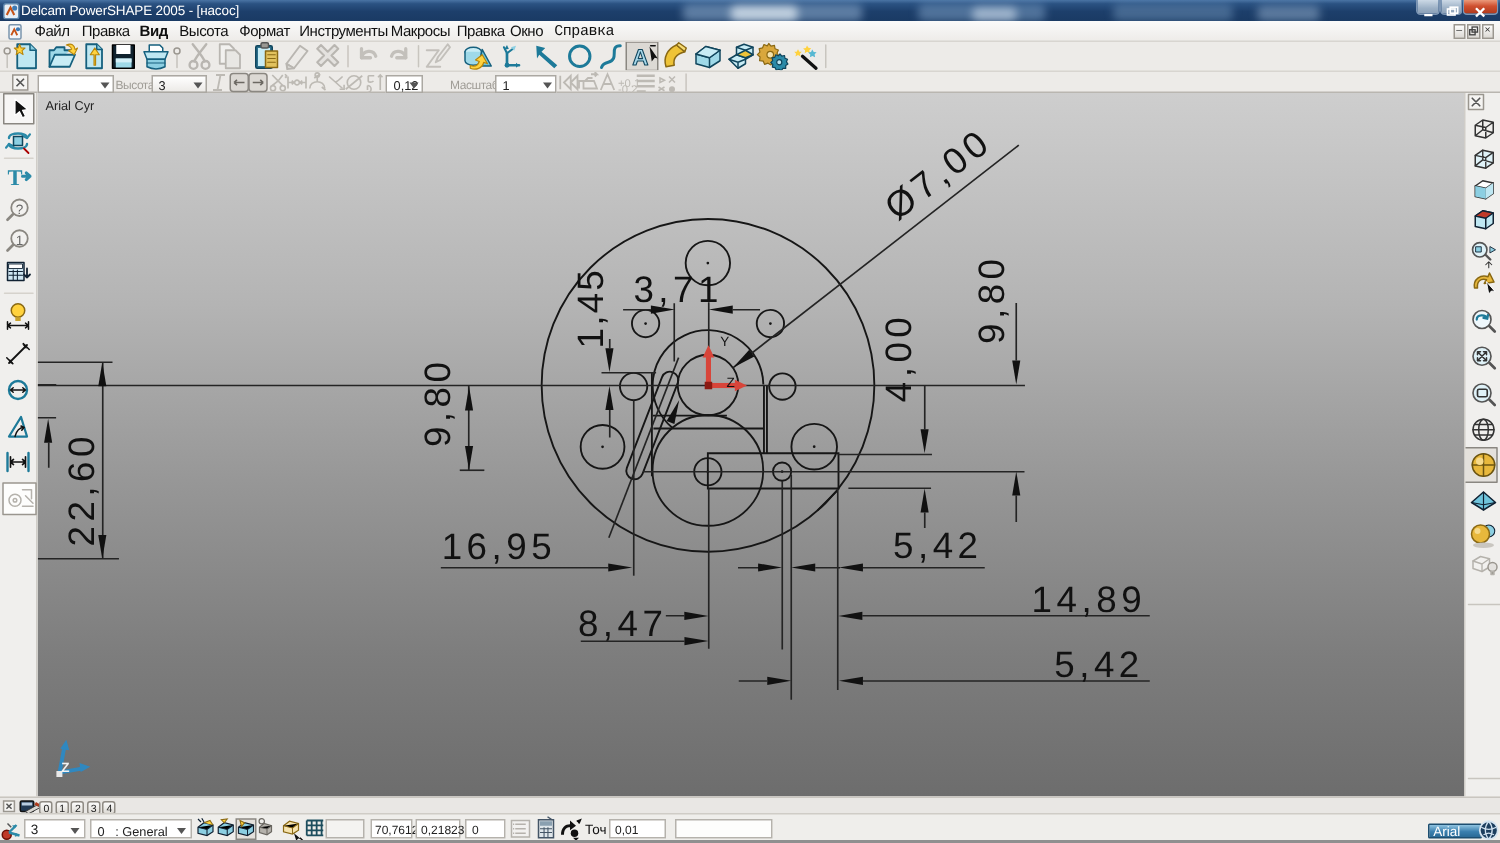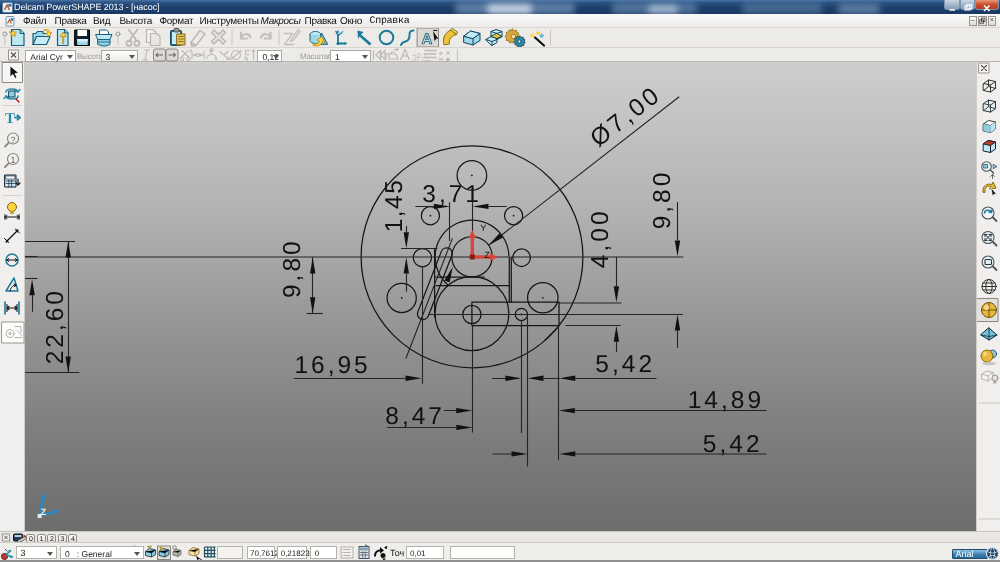--- a/index.html
+++ b/index.html
@@ -180,35 +180,35 @@
   <div class="wbtn" style="left:975px;width:24px;background:linear-gradient(180deg,#eb9a7b,#cf5030 45%,#b03a1c);">
     <svg width="22" height="9">
         <path d="M8 1.5 L13.5 7 M13.5 1.5 L8 7" stroke="#fff" stroke-width="1.6"></path>
       </svg></div>
 </div>
 <svg class="abs" style="left:2px;top:1px;" width="12" height="12">
   <rect x="0.5" y="1.5" width="10" height="10" rx="1.5" fill="#e8eef5" stroke="#5d86ad"></rect>
   <path d="M2.5 9 L5 4 L7.5 9" stroke="#c75317" stroke-width="1.4" fill="none"></path>
     <circle cx="7.8" cy="4.3" r="1.7" fill="#3d7ab5"></circle>
 </svg>
-<div class="abs" id="ttext">Delcam PowerSHAPE 2013 - [насос]</div>
+<div class="abs" id="ttext">Delcam PowerSHAPE 2005 - [насос]</div>
 
 <div class="abs" id="menu">
   <svg class="abs" style="left:5px;top:1px;" width="11" height="12">
     <rect x="1" y="1.5" width="8" height="9.5" rx="1" fill="#f3f6fa" stroke="#7a94ad"></rect>
     <path d="M2.5 8.5 L4.5 4.5 L6.5 8.5" stroke="#c75317" stroke-width="1.2" fill="none"></path>
       <circle cx="7" cy="4.5" r="1.4" fill="#3d7ab5"></circle>
   </svg>
   <div class="mi" style="left:23px;">Файл</div>
   <div class="mi" style="left:54.5px;">Правка</div>
-  <div class="mi" style="left:93px;">Вид</div>
+  <div class="mi" style="left:93px;font-weight:bold;">Вид</div>
   <div class="mi" style="left:119.5px;">Высота</div>
   <div class="mi" style="left:159.5px;">Формат</div>
   <div class="mi" style="left:199.5px;">Инструменты</div>
-  <div class="mi" style="left:260.5px;font-style:italic;">Макросы</div>
+  <div class="mi" style="left:260.5px;">Макросы</div>
   <div class="mi" style="left:304.5px;">Правка</div>
   <div class="mi" style="left:340px;">Окно</div>
   <div class="mi" style="left:369.5px;font-family:Liberation Mono, monospace;">Справка</div>
   <div class="mdibtn" style="left:968.5px;">‒</div>
   <div class="mdibtn" style="left:978px;"><svg width="7" height="8">
         <rect x="0.8" y="2.8" width="3.6" height="3.4" fill="none" stroke="#444" stroke-width="0.9"></rect>
         <rect x="2.4" y="1" width="3.6" height="3.4" fill="none" stroke="#444" stroke-width="0.9"></rect>
       </svg></div>
   <div class="mdibtn" style="left:987.5px;">×</div>
 </div>
@@ -432,21 +432,21 @@
             <path d="M-4 -3 l3 1.5 l-3 1.5 Z M2 -4 l4 4 M6 -4 l-4 4 M-5 3 l4 2.5 M-1 3 l-4 2.5"></path>
             <circle cx="4" cy="4.5" r="1.5" fill="#bdbab4"></circle>
           </g>
   </g>
   <text x="412" y="10" font-size="7.5" fill="#bdbab4" font-family="Liberation Sans,sans-serif">+0.1</text>
   <text x="412" y="14" font-size="7.5" fill="#bdbab4" font-family="Liberation Sans,sans-serif">-0.2</text>
   <path d="M457.4 1 V13" stroke="#c8c5bf"></path>
  </g>
 </svg>
 <div class="combo" style="left:25.3px;top:1.5px;width:50.7px;height:12px;">
-      <span style="position:absolute;left:4px;top:1px;">Arial Cyr</span>
+      <span style="position:absolute;left:4px;top:14px;">Arial Cyr</span>
       <span class="arr"></span>
     </div>
 <div class="glabel" style="left:77px;top:3.5px;letter-spacing:-0.3px;">Высота</div>
 <div class="combo" style="left:100.6px;top:1.5px;width:37.4px;height:12px;background:linear-gradient(180deg,#fff,#eceae7);">
       <span style="position:absolute;left:4px;top:1px;">3</span>
       <span class="arr"></span>
     </div>
 <div class="combo" style="left:257.4px;top:1.5px;width:25px;height:12px;">
       <span style="position:absolute;left:4px;top:1px;">0,12</span>
       <span class="arr"></span>
@@ -699,21 +699,21 @@
         <path d="M-6 4 C-6 -1 -3 -3 0 -3 L0 -5.5 L4 -2 L0 1 L0 -1 C-2 -1 -4 0 -4 4 Z" fill="#111"></path>
         <circle cx="3" cy="3" r="2.5" fill="#111"></circle>
         <path d="M4.5 -5 l2.5 -1 l-1 2.5" stroke="#111" stroke-width="1"></path>
         <path d="M2 6 l2 2 l2 -2" fill="#111"></path>
       </g>
   </svg>
   <div class="sbox" style="left:15.5px;width:41.5px;">
       <span style="position:absolute;left:4px;top:1px;">3</span>
       <span class="arr" style="position:absolute;right:3px;top:5px;width:0;height:0;border-left:3px solid transparent;border-right:3px solid transparent;border-top:4px solid #555;"></span>
     </div>
-  <div class="sbox" style="left:60px;width:84px;">
+  <div class="sbox" style="left:60px;width:68px;">
       <span style="position:absolute;left:4px;top:1.5px;font-size:8.5px;">0&nbsp;&nbsp;&nbsp;: General</span>
       <span style="position:absolute;right:3px;top:5px;width:0;height:0;border-left:3px solid transparent;border-right:3px solid transparent;border-top:4px solid #555;"></span>
     </div>
   <div class="sbox" style="left:216.8px;width:26.6px;background:#f4f3f1;"></div>
   <div class="sbox" style="left:247px;width:27.5px;">
       <span style="position:absolute;left:2px;top:1.5px;font-size:8px;">70,7612</span>
     </div>
   <div class="sbox" style="left:276.7px;width:30.8px;padding-left:16px;">
       <span style="position:absolute;left:3px;top:1.5px;font-size:8px;">0,21823</span>
     </div>

